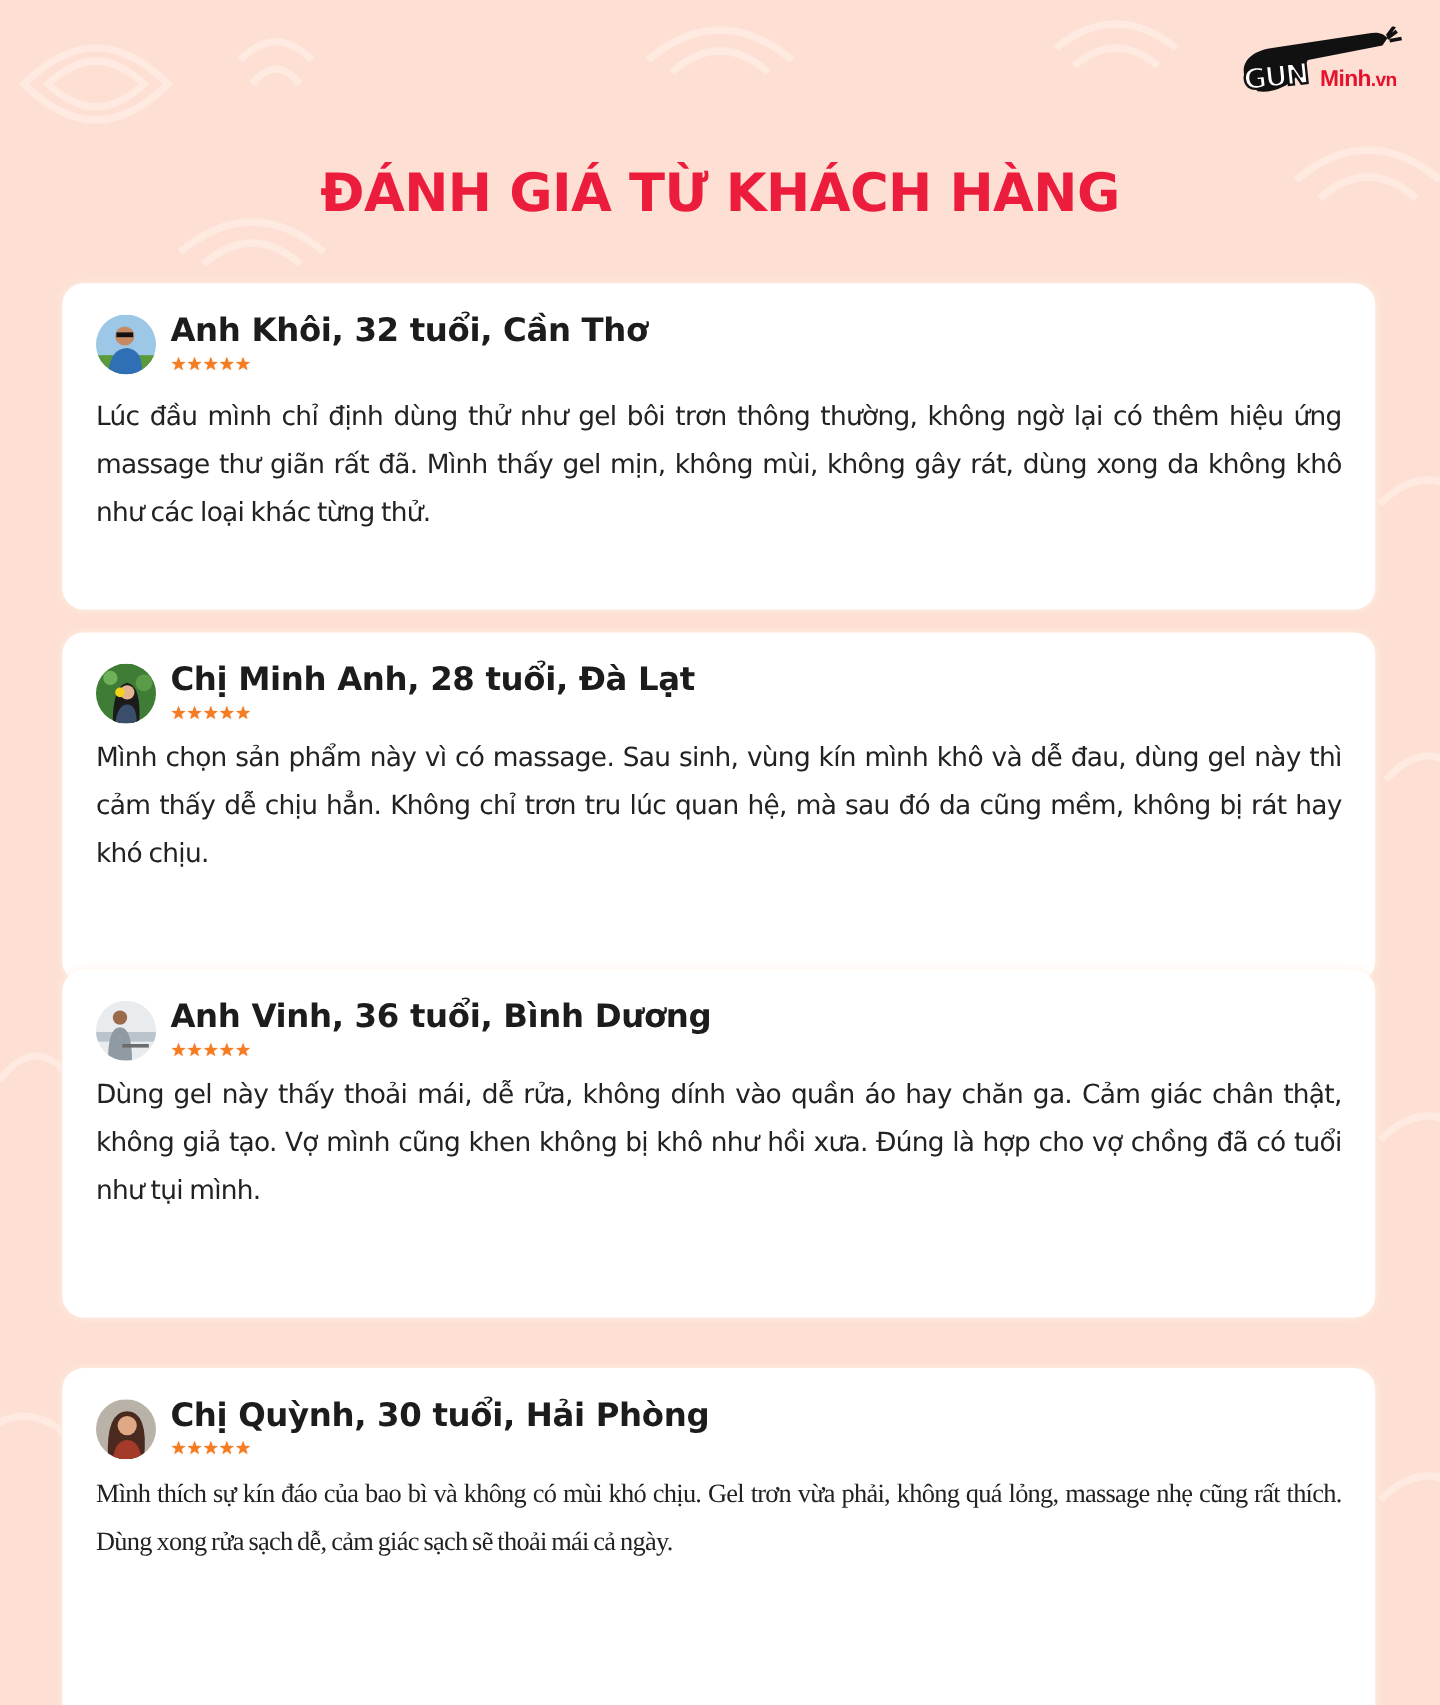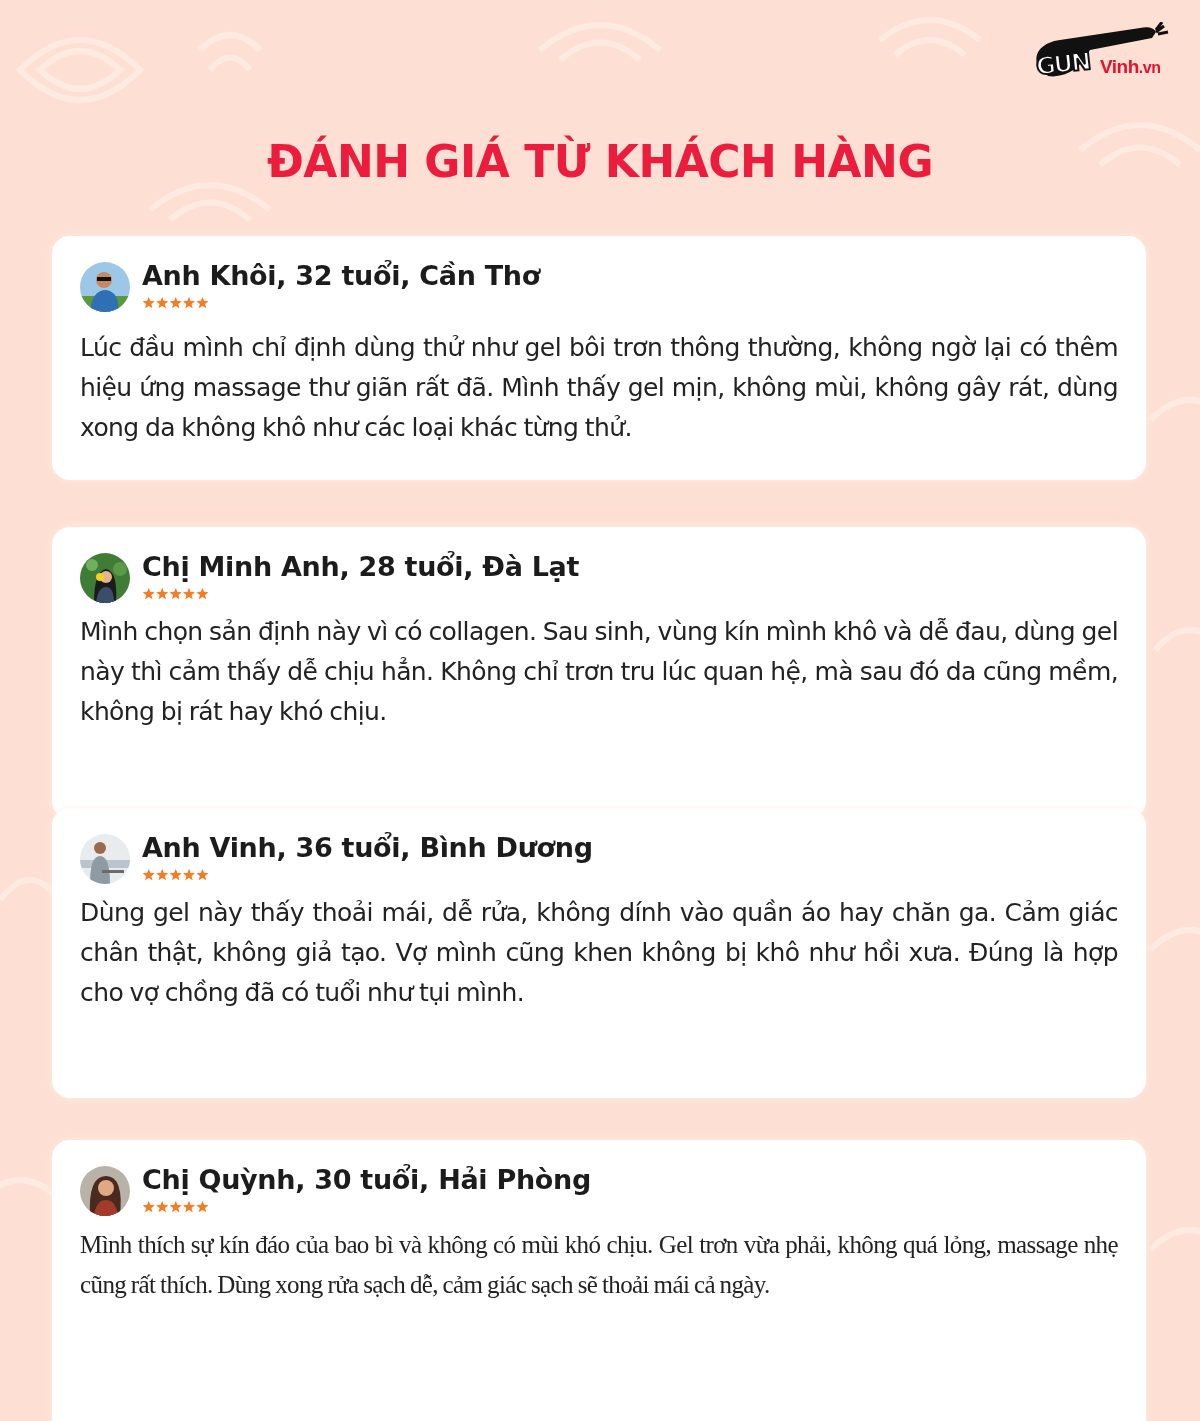--- a/index.html
+++ b/index.html
@@ -48,21 +48,21 @@
       font-size: 27px; color: #1c1c1c; letter-spacing: -0.3px;
     }
     .stars {
       position: absolute; left: 62px; top: 34px; white-space: nowrap;
       font-size: 15px; letter-spacing: 0px; line-height: 1;
     }
     .star { color: #f57c1f; text-shadow: 0 0 1px #e4651a; }
     .review-text {
       position: absolute; left: 28px; right: 28px;
       font-family: "DejaVu Sans", sans-serif;
-      font-size: 25px; line-height: 40px; color: #222;
+      font-size: 22px; line-height: 40px; color: #222;
       text-align: justify; letter-spacing: -0.6px; word-spacing: -1px;
     }
   </style>
 </head>
 <body>
 
 <svg class="bg-pattern" width="1200" height="1421" viewBox="0 0 1200 1421">
   <g fill="none" stroke="#fff3ec" stroke-width="6" opacity="0.55">
     <path d="M20 70 Q80 10 140 70 Q80 130 20 70Z"></path>
     <path d="M40 70 Q80 32 120 70 Q80 108 40 70Z"></path>
@@ -87,26 +87,26 @@
     <path d="M940 1405 Q1000 1355 1060 1405"></path>
   </g>
 </svg>
 
 <div class="logo">
   <svg width="160" height="66" viewBox="0 0 160 66" style="position:absolute;left:0;top:0;">
     <path d="M8 44 C2 30 14 20 30 18 L110 6 C118 4 124 6 126 10 L122 16 L60 28 L52 40 C44 50 30 56 18 54 Z" fill="#111"></path>
     <path d="M126 10 L134 4 M128 12 L138 10 M126 8 L132 0" stroke="#111" stroke-width="3"></path>
   </svg>
   <span class="gun-text">GUN</span>
-  <span class="brand-text"><span>Vinh</span><small>.vn</small></span>
+  <span class="brand-text"><span>Minh</span><small>.vn</small></span>
 </div>
 
 <h1 class="page-title">ĐÁNH GIÁ TỪ KHÁCH HÀNG</h1>
 
-<div class="card" style="top:236px;height:244px;">
+<div class="card" style="top:236px;height:272px;">
   <div class="card-header">
     <div class="avatar">
       <svg width="50" height="50" viewBox="0 0 50 50">
         <rect width="50" height="50" fill="#9cc7e6"></rect>
         <rect y="34" width="50" height="16" fill="#5a9a3a"></rect>
         <circle cx="24" cy="18" r="8" fill="#c58a63"></circle>
         <rect x="17" y="15" width="14" height="4" fill="#111"></rect>
         <path d="M10 50 Q12 28 26 28 Q40 30 38 50Z" fill="#2f6fb5"></path>
       </svg>
     </div>
@@ -125,21 +125,21 @@
         <circle cx="40" cy="16" r="7" fill="#5a9b48"></circle>
         <path d="M14 50 Q14 18 26 16 Q38 18 36 50Z" fill="#1b1b1b"></path>
         <circle cx="26" cy="24" r="6" fill="#e2b590"></circle>
         <circle cx="20" cy="24" r="4" fill="#f3d21b"></circle>
         <path d="M16 50 Q18 34 26 34 Q34 34 34 50Z" fill="#3a4d6a"></path>
       </svg>
     </div>
     <div class="reviewer-name">Chị Minh Anh, 28 tuổi, Đà Lạt</div>
     <div class="stars"><span class="star">★★★★★</span></div>
   </div>
-  <p class="review-text" style="top:85px;">Mình chọn sản định này vì có collagen. Sau sinh, vùng kín mình khô và dễ đau, dùng gel này thì cảm thấy dễ chịu hẳn. Không chỉ trơn tru lúc quan hệ, mà sau đó da cũng mềm, không bị rát hay khó chịu.</p>
+  <p class="review-text" style="top:85px;">Mình chọn sản phẩm này vì có massage. Sau sinh, vùng kín mình khô và dễ đau, dùng gel này thì cảm thấy dễ chịu hẳn. Không chỉ trơn tru lúc quan hệ, mà sau đó da cũng mềm, không bị rát hay khó chịu.</p>
 </div>
 
 <div class="card" style="top:808px;height:290px;">
   <div class="card-header">
     <div class="avatar">
       <svg width="50" height="50" viewBox="0 0 50 50">
         <rect width="50" height="50" fill="#e9ecef"></rect>
         <rect y="26" width="50" height="8" fill="#b9c4cc"></rect>
         <circle cx="20" cy="14" r="6" fill="#9a6a4a"></circle>
         <path d="M10 50 Q10 22 20 22 Q30 22 30 50Z" fill="#8f9aa3"></path>

